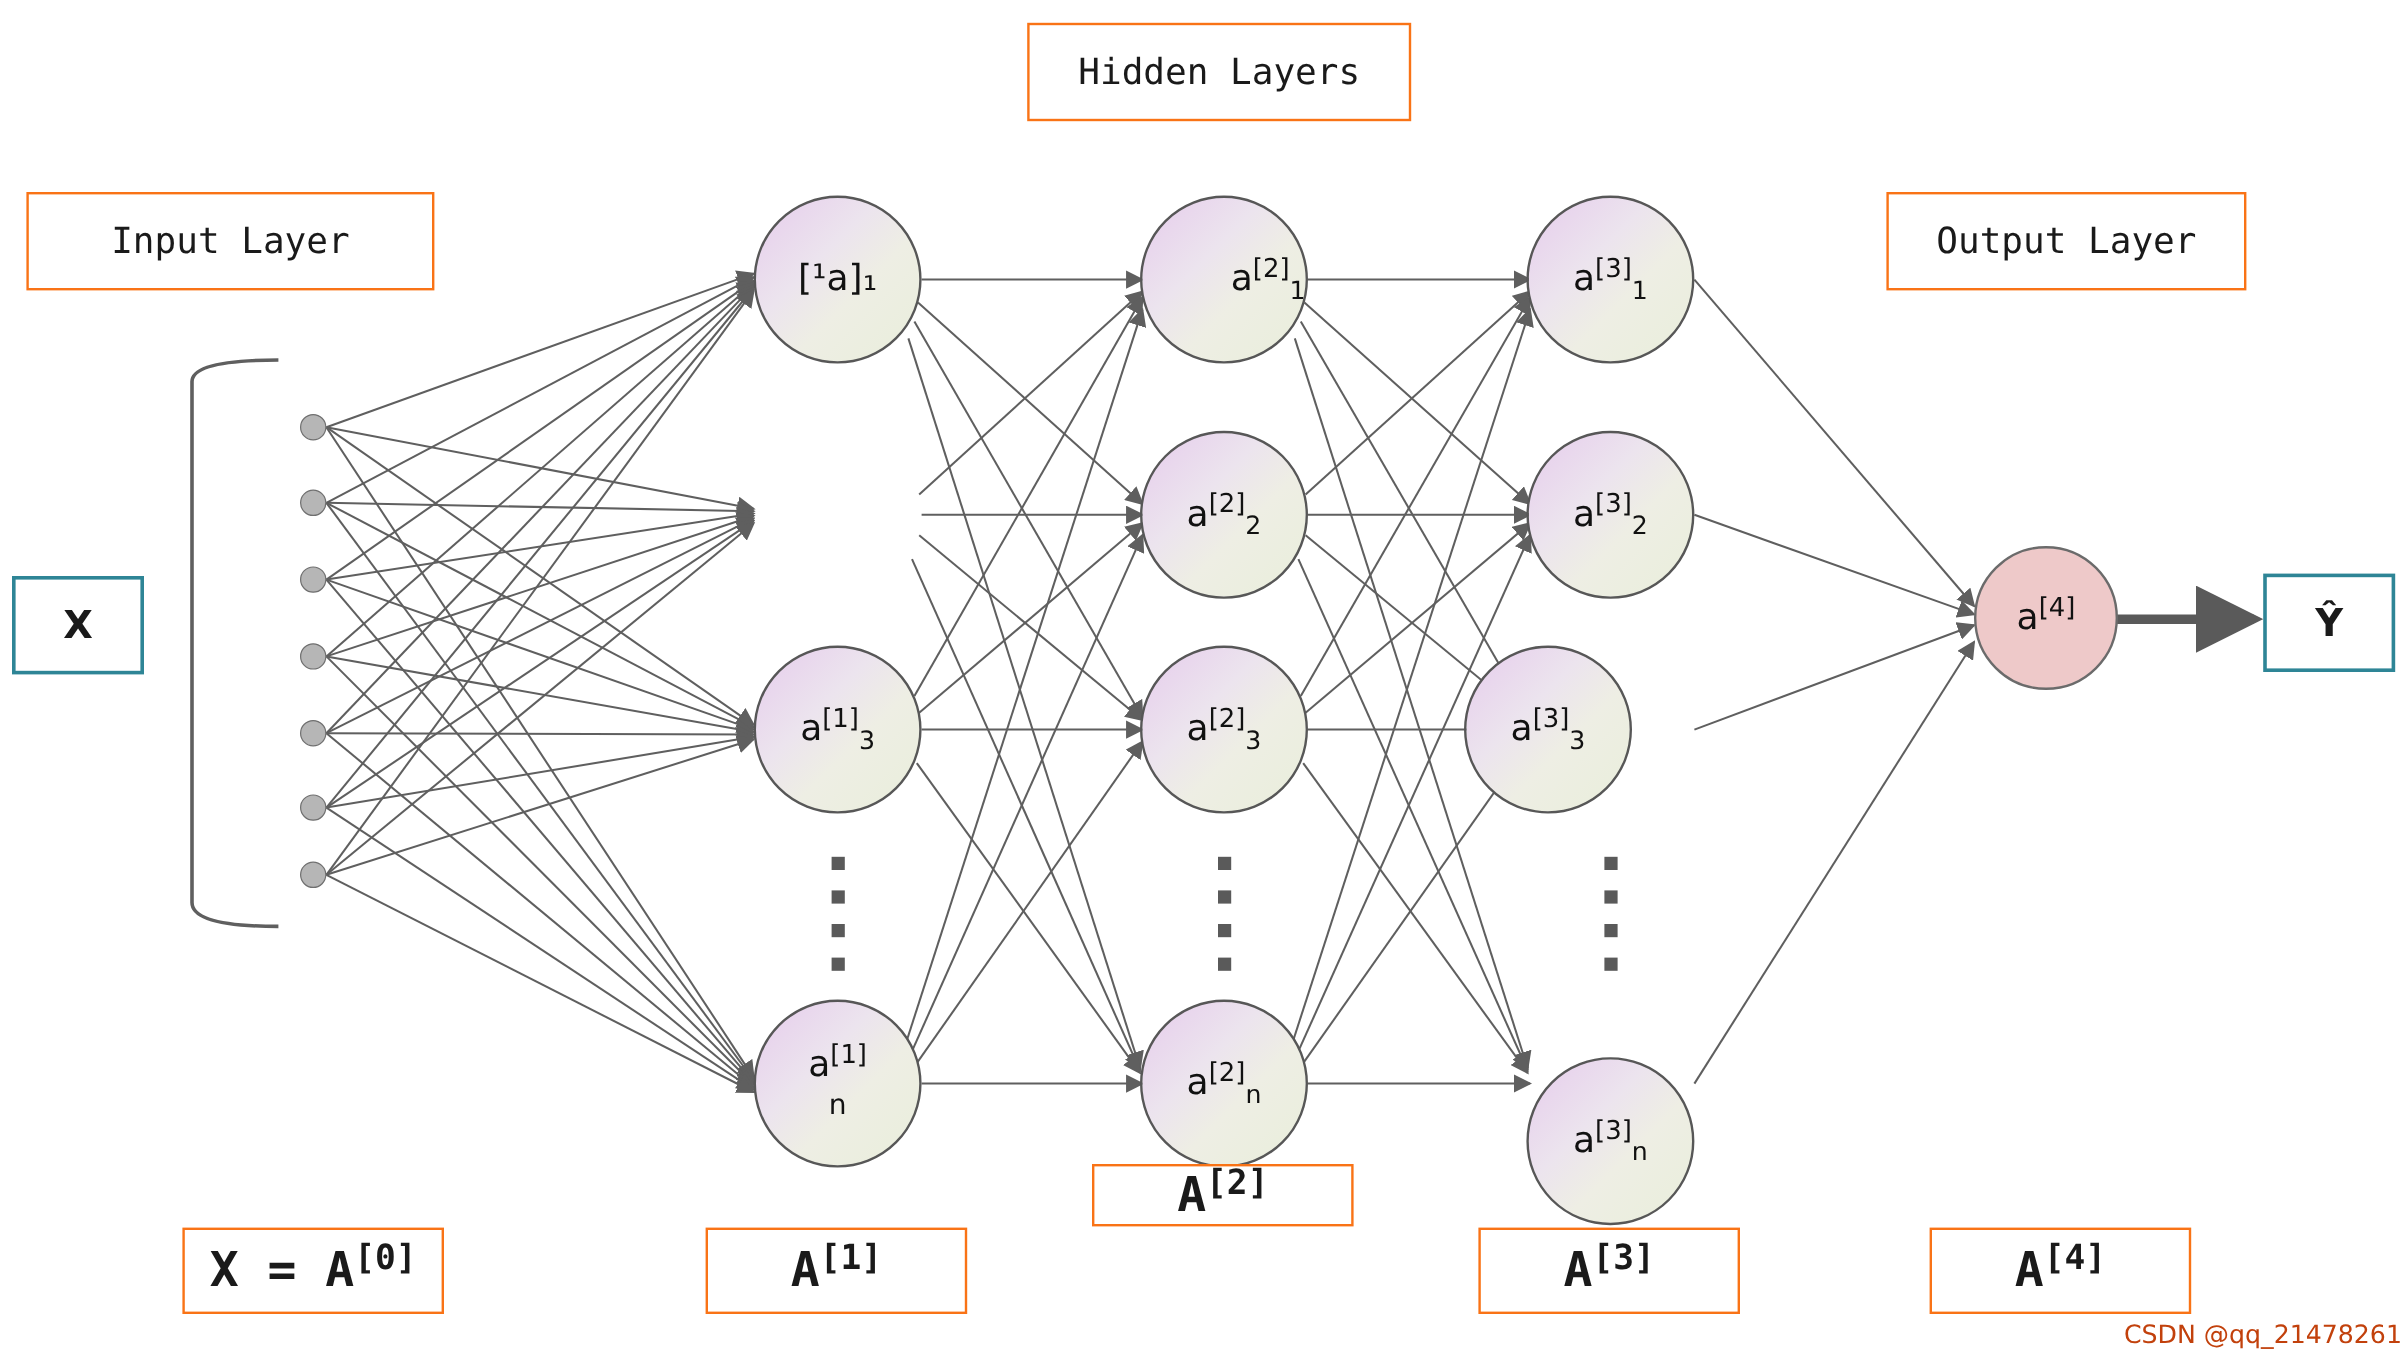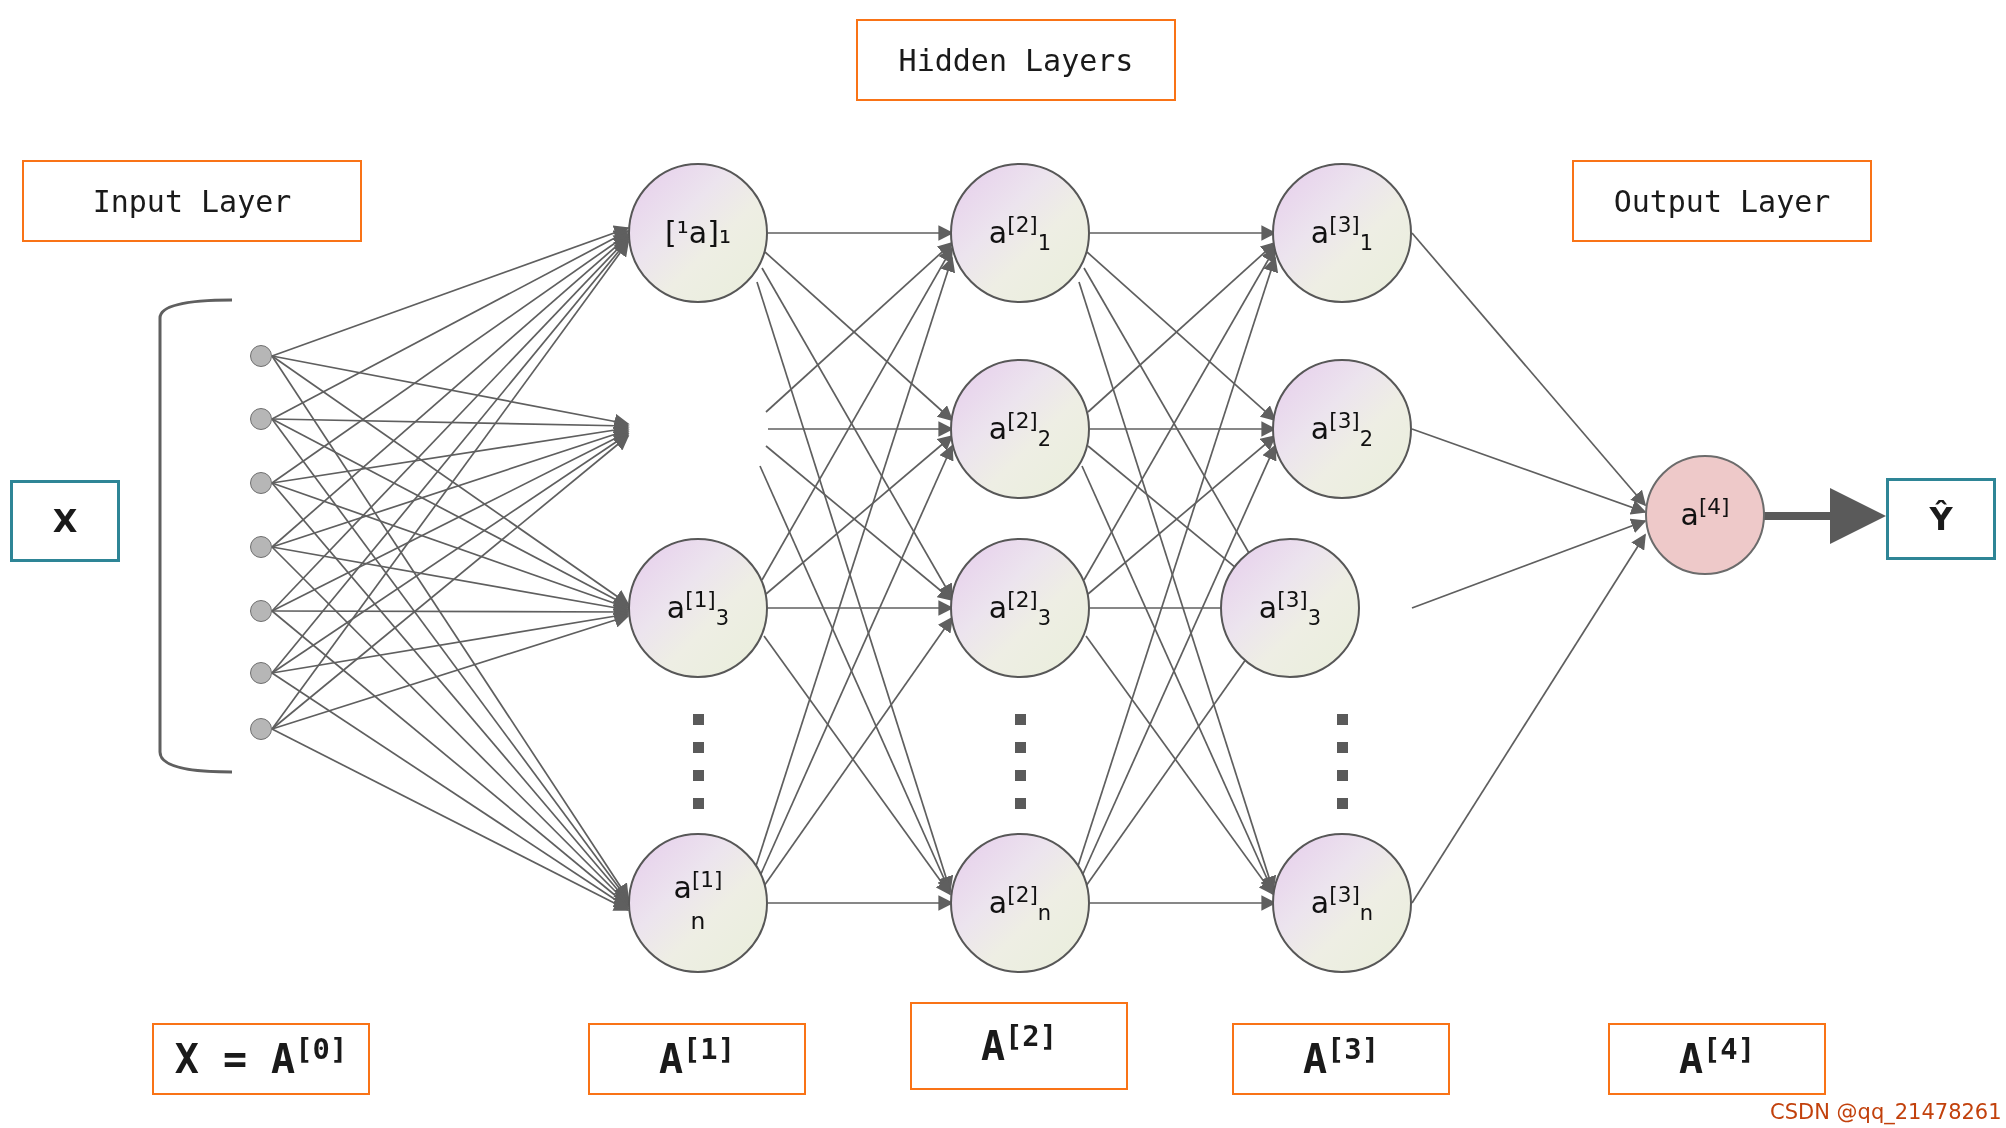--- a/index.html
+++ b/index.html
@@ -256,21 +256,21 @@
   <div class="neuron" style="left:628px; top:833px; width:140px; height:140px;">
     <span class="inner"><span>a</span><span class="sup">[1]</span><br><span style="font-size:0.78em">n</span></span>
   </div>
   <div class="vdots" style="left:693px; top:714px;">
     <i></i>
       <i></i>
       <i></i>
       <i></i>
   </div>
 
-  <div class="neuron" style="left:950px; top:163px; width:140px; height:140px;">
+  <div class="neuron" style="left:950px; top:163px; width:140px; height:140px;justify-content:flex-end;">
     <span class="inner"><span>a</span><span class="sup">[2]</span><span class="sub">1</span></span>
   </div>
   <div class="neuron" style="left:950px; top:359px; width:140px; height:140px;">
     <span class="inner"><span>a</span><span class="sup">[2]</span><span class="sub">2</span></span>
   </div>
   <div class="neuron" style="left:950px; top:538px; width:140px; height:140px;">
     <span class="inner"><span>a</span><span class="sup">[2]</span><span class="sub">3</span></span>
   </div>
   <div class="neuron" style="left:950px; top:833px; width:140px; height:140px;">
     <span class="inner"><span>a</span><span class="sup">[2]</span><span class="sub">n</span></span>
@@ -284,41 +284,41 @@
 
   <div class="neuron" style="left:1272px; top:163px; width:140px; height:140px;">
     <span class="inner"><span>a</span><span class="sup">[3]</span><span class="sub">1</span></span>
   </div>
   <div class="neuron" style="left:1272px; top:359px; width:140px; height:140px;">
     <span class="inner"><span>a</span><span class="sup">[3]</span><span class="sub">2</span></span>
   </div>
   <div class="neuron" style="left:1220px; top:538px; width:140px; height:140px;">
     <span class="inner"><span>a</span><span class="sup">[3]</span><span class="sub">3</span></span>
   </div>
-  <div class="neuron" style="left:1272px; top:833px; width:140px; height:140px;">
+  <div class="neuron" style="left:1272px; top:881px; width:140px; height:140px;">
     <span class="inner"><span>a</span><span class="sup">[3]</span><span class="sub">n</span></span>
   </div>
   <div class="vdots" style="left:1337px; top:714px;">
     <i></i>
       <i></i>
       <i></i>
       <i></i>
   </div>
 
   <div class="neuron output" style="left:1645px; top:455px; width:120px; height:120px;">
     <span class="inner"><span>a</span><span class="sup">[4]</span></span>
   </div>
 
   <div class="labelbox bottom-box" style="left:152px; top:1023px; width:218px; height:72px;">
     <span><span>X = A</span><span class="sup">[0]</span></span>
   </div>
   <div class="labelbox bottom-box" style="left:588px; top:1023px; width:218px; height:72px;">
     <span><span>A</span><span class="sup">[1]</span></span>
   </div>
-  <div class="labelbox bottom-box" style="left:910px; top:1002px; width:218px; height:88px;">
+  <div class="labelbox bottom-box" style="left:910px; top:970px; width:218px; height:52px;">
     <span><span>A</span><span class="sup">[2]</span></span>
   </div>
   <div class="labelbox bottom-box" style="left:1232px; top:1023px; width:218px; height:72px;">
     <span><span>A</span><span class="sup">[3]</span></span>
   </div>
   <div class="labelbox bottom-box" style="left:1608px; top:1023px; width:218px; height:72px;">
     <span><span>A</span><span class="sup">[4]</span></span>
   </div>
 
   <div class="watermark" style="left:1770px; top:1100px;">CSDN @qq_21478261</div>

